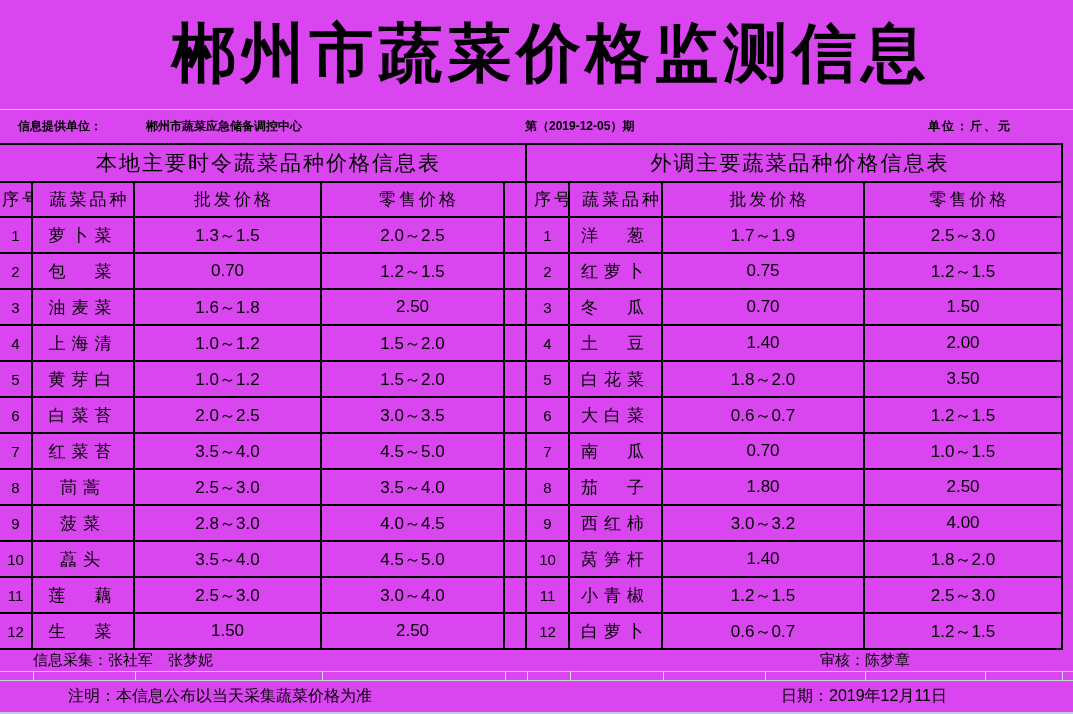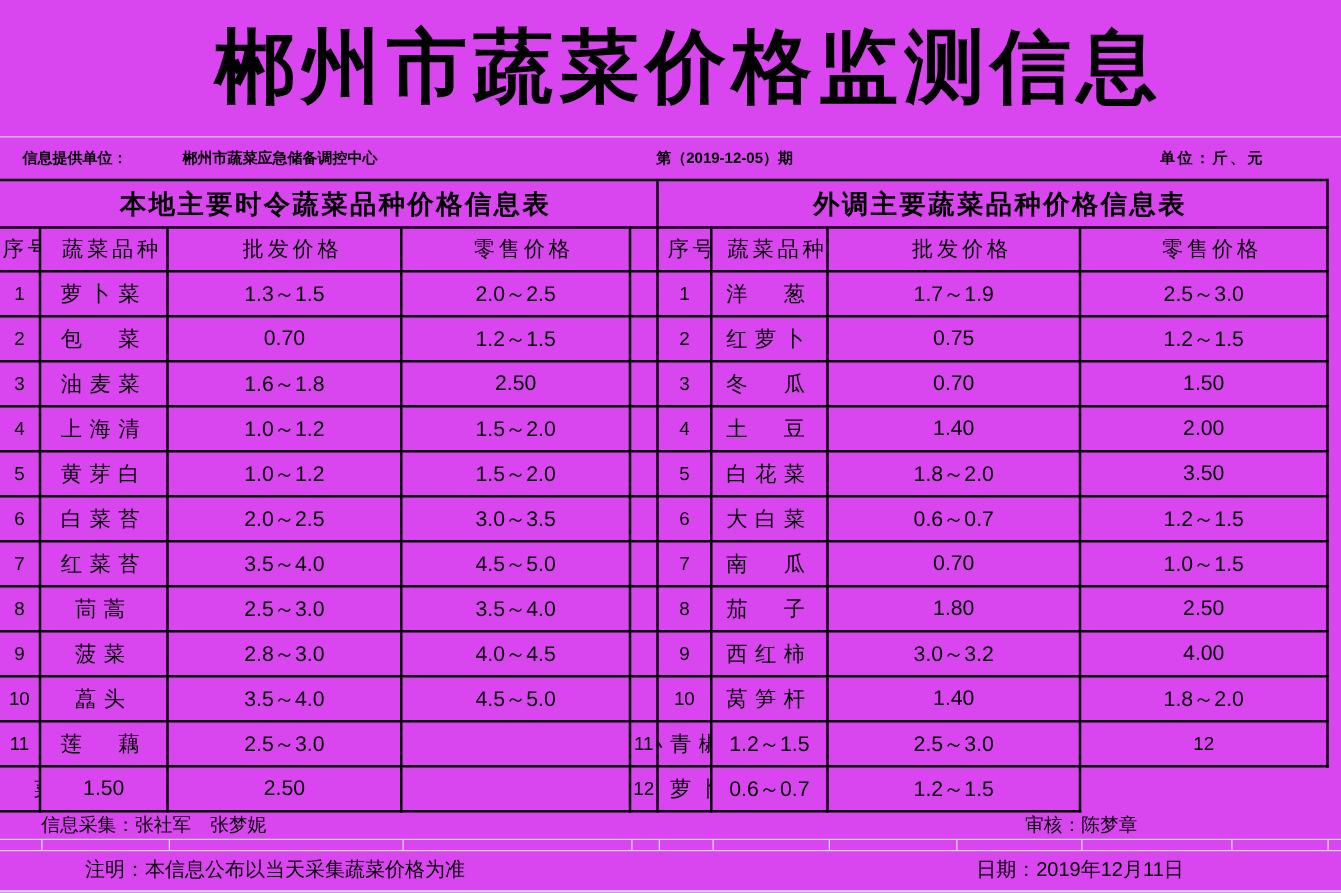--- a/index.html
+++ b/index.html
@@ -27,21 +27,21 @@
     display:grid;
     grid-template-columns:33px 102px 187px 183px 22px 43px 93px 202px 198px;
     grid-template-rows:38px 35px repeat(12, 36px);
     border-top:2px solid #000;
   }
   .cell {
     border-right:2px solid #000; border-bottom:2px solid #000;
     display:flex; align-items:center; justify-content:center;
     overflow:hidden; white-space:nowrap;
   }
-  .sec  { font-weight:700; font-size:21px; letter-spacing:2px; padding-left:12px; }
+  .sec  { font-weight:400; font-size:21px; letter-spacing:2px; padding-left:12px; }
   .secL { grid-column:1/6; }
   .secR { grid-column:6/10; }
   .hdr  { font-size:17px; letter-spacing:3px; padding-left:13px; }
   .serial { font-size:15px; }
   .veg  { font-size:17px; letter-spacing:6px; }
   .num  { font-size:17px; }
 
   .collect-row { position:absolute; left:0; top:650px; width:906px; height:21px; font-size:15px; }
   .collect-row span { position:absolute; top:0; height:21px; display:flex; align-items:center; white-space:nowrap; }
   .collect { left:33px; }
@@ -176,20 +176,21 @@
       <div class="cell num">3.5～4.0</div>
       <div class="cell num">4.5～5.0</div>
       <div class="cell"></div>
       <div class="cell serial">10</div>
       <div class="cell veg">莴笋杆</div>
       <div class="cell num">1.40</div>
       <div class="cell num">1.8～2.0</div>
       <div class="cell serial">11</div>
       <div class="cell veg">莲　藕</div>
       <div class="cell num">2.5～3.0</div>
+      <div class="cell num">3.0～4.0</div>
       <div class="cell"></div>
       <div class="cell serial">11</div>
       <div class="cell veg">小青椒</div>
       <div class="cell num">1.2～1.5</div>
       <div class="cell num">2.5～3.0</div>
       <div class="cell serial">12</div>
       <div class="cell veg">生　菜</div>
       <div class="cell num">1.50</div>
       <div class="cell num">2.50</div>
       <div class="cell"></div>

